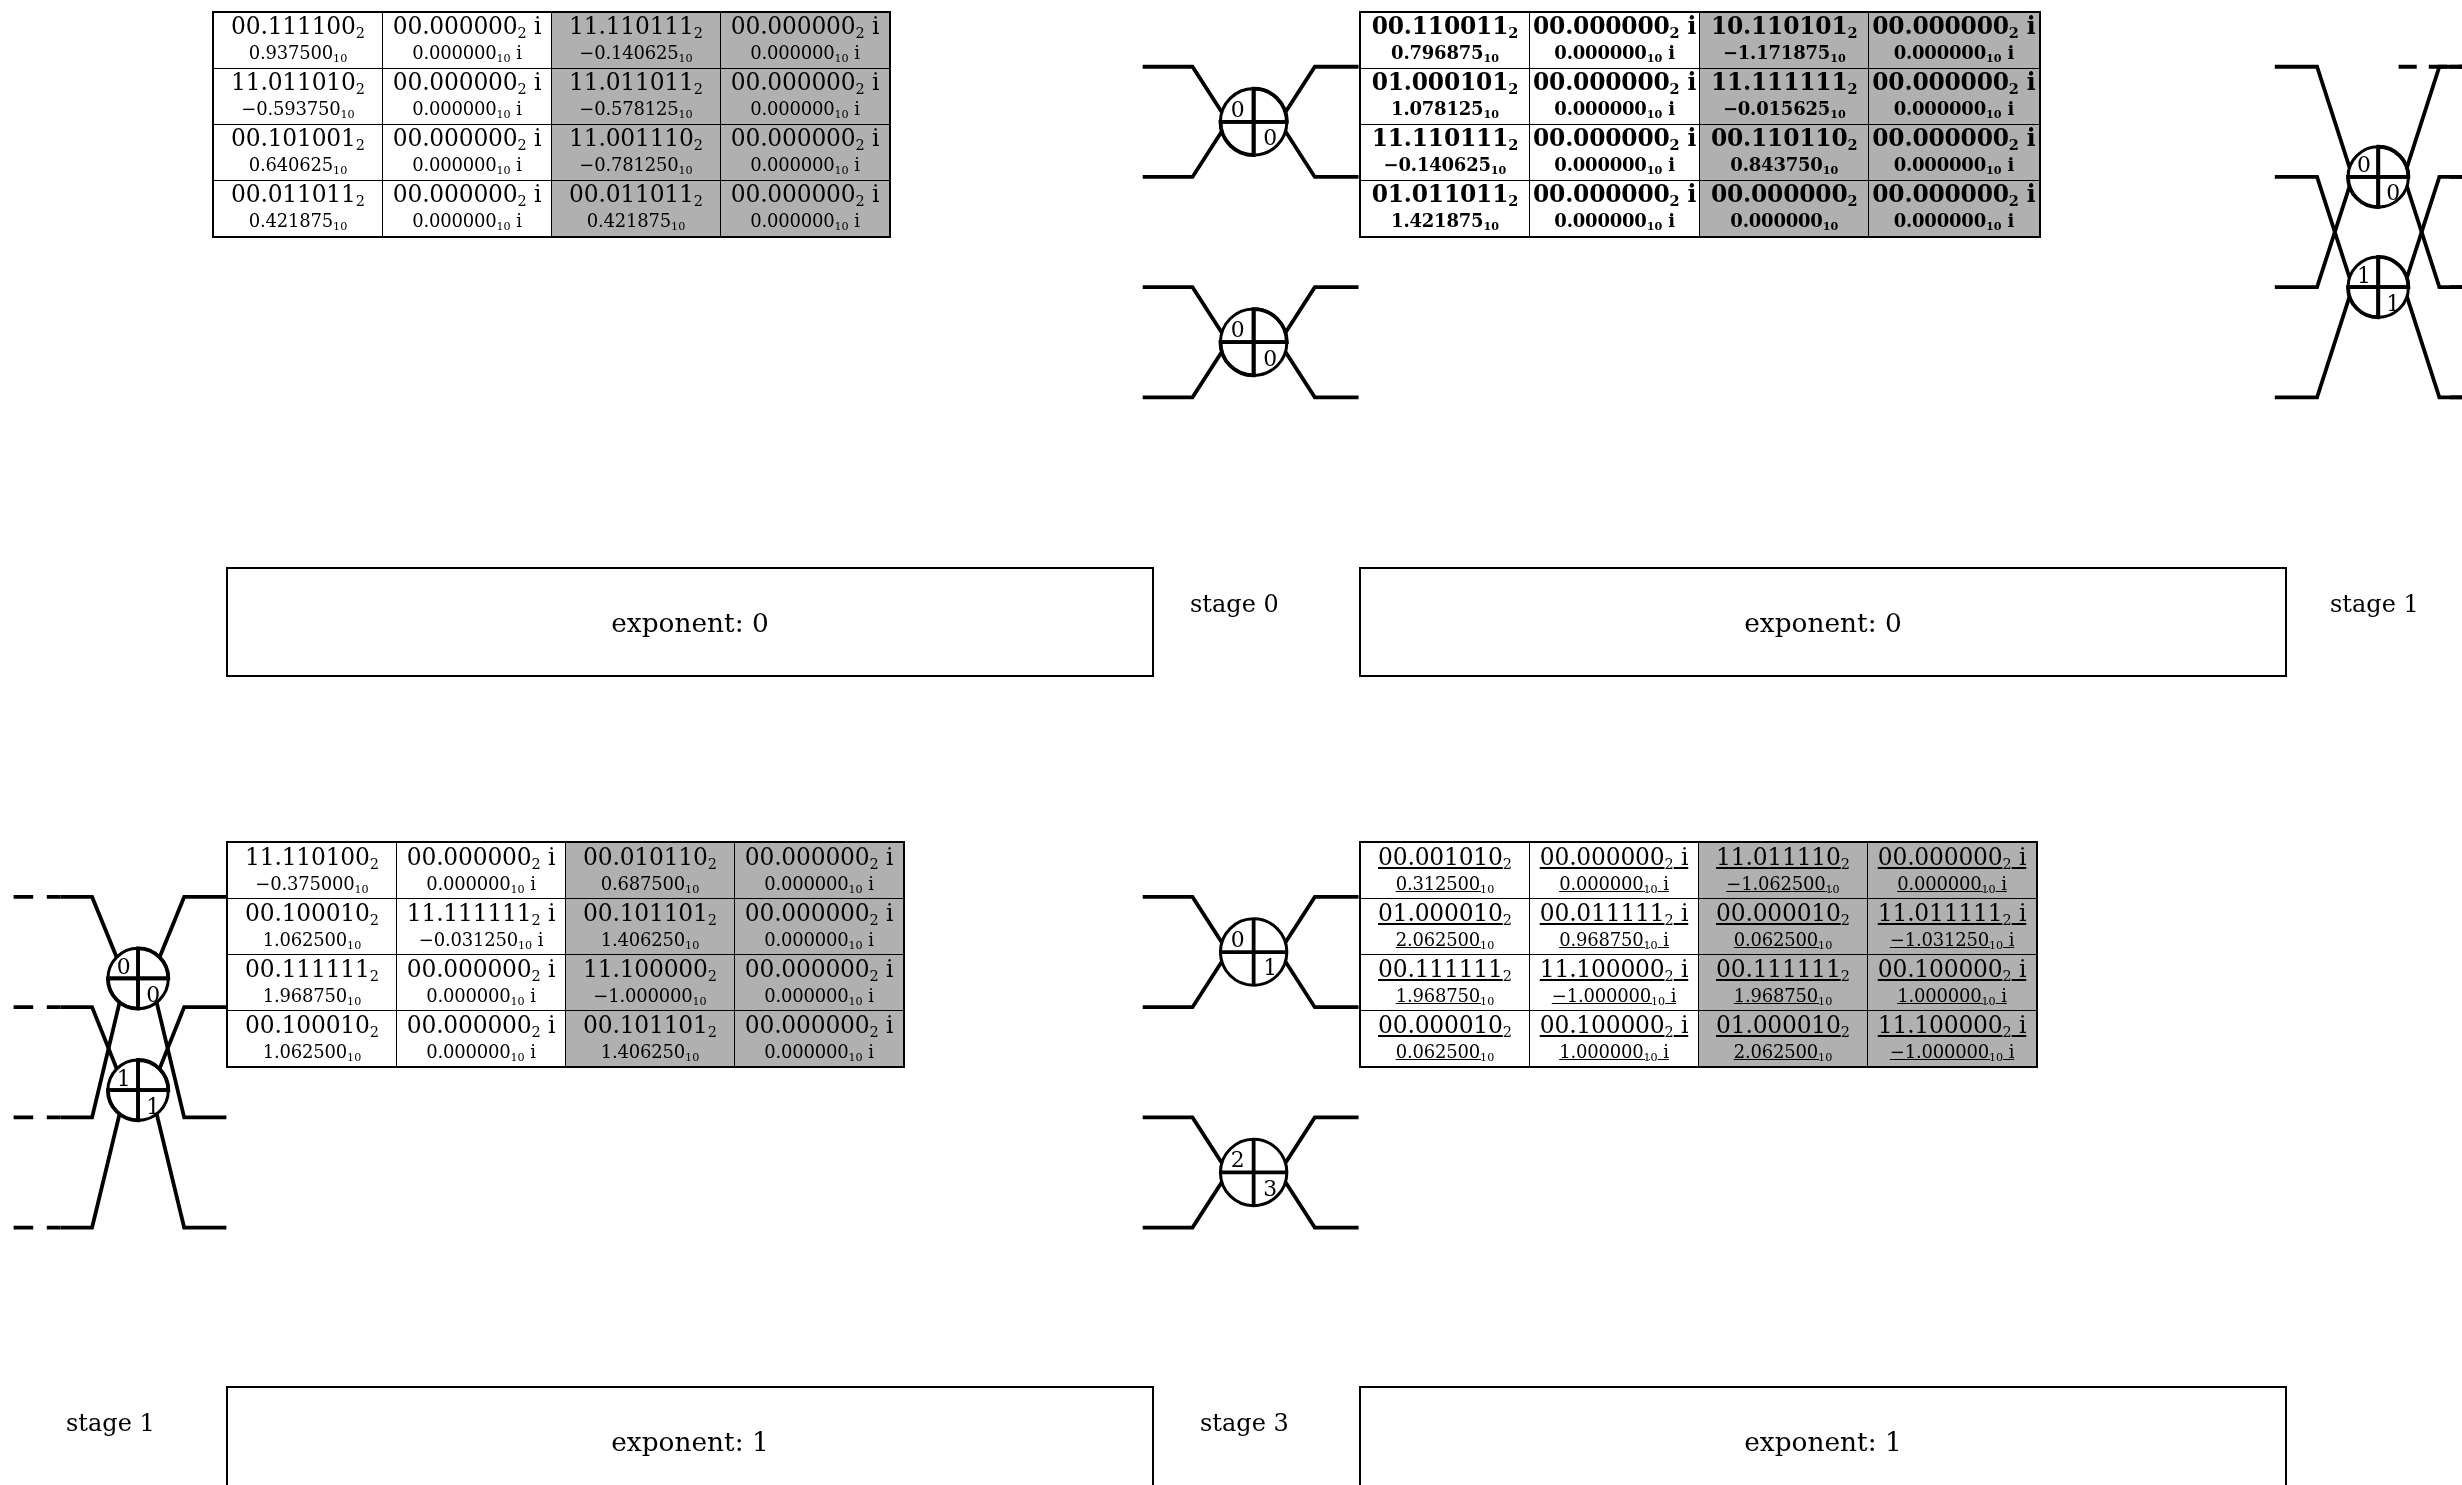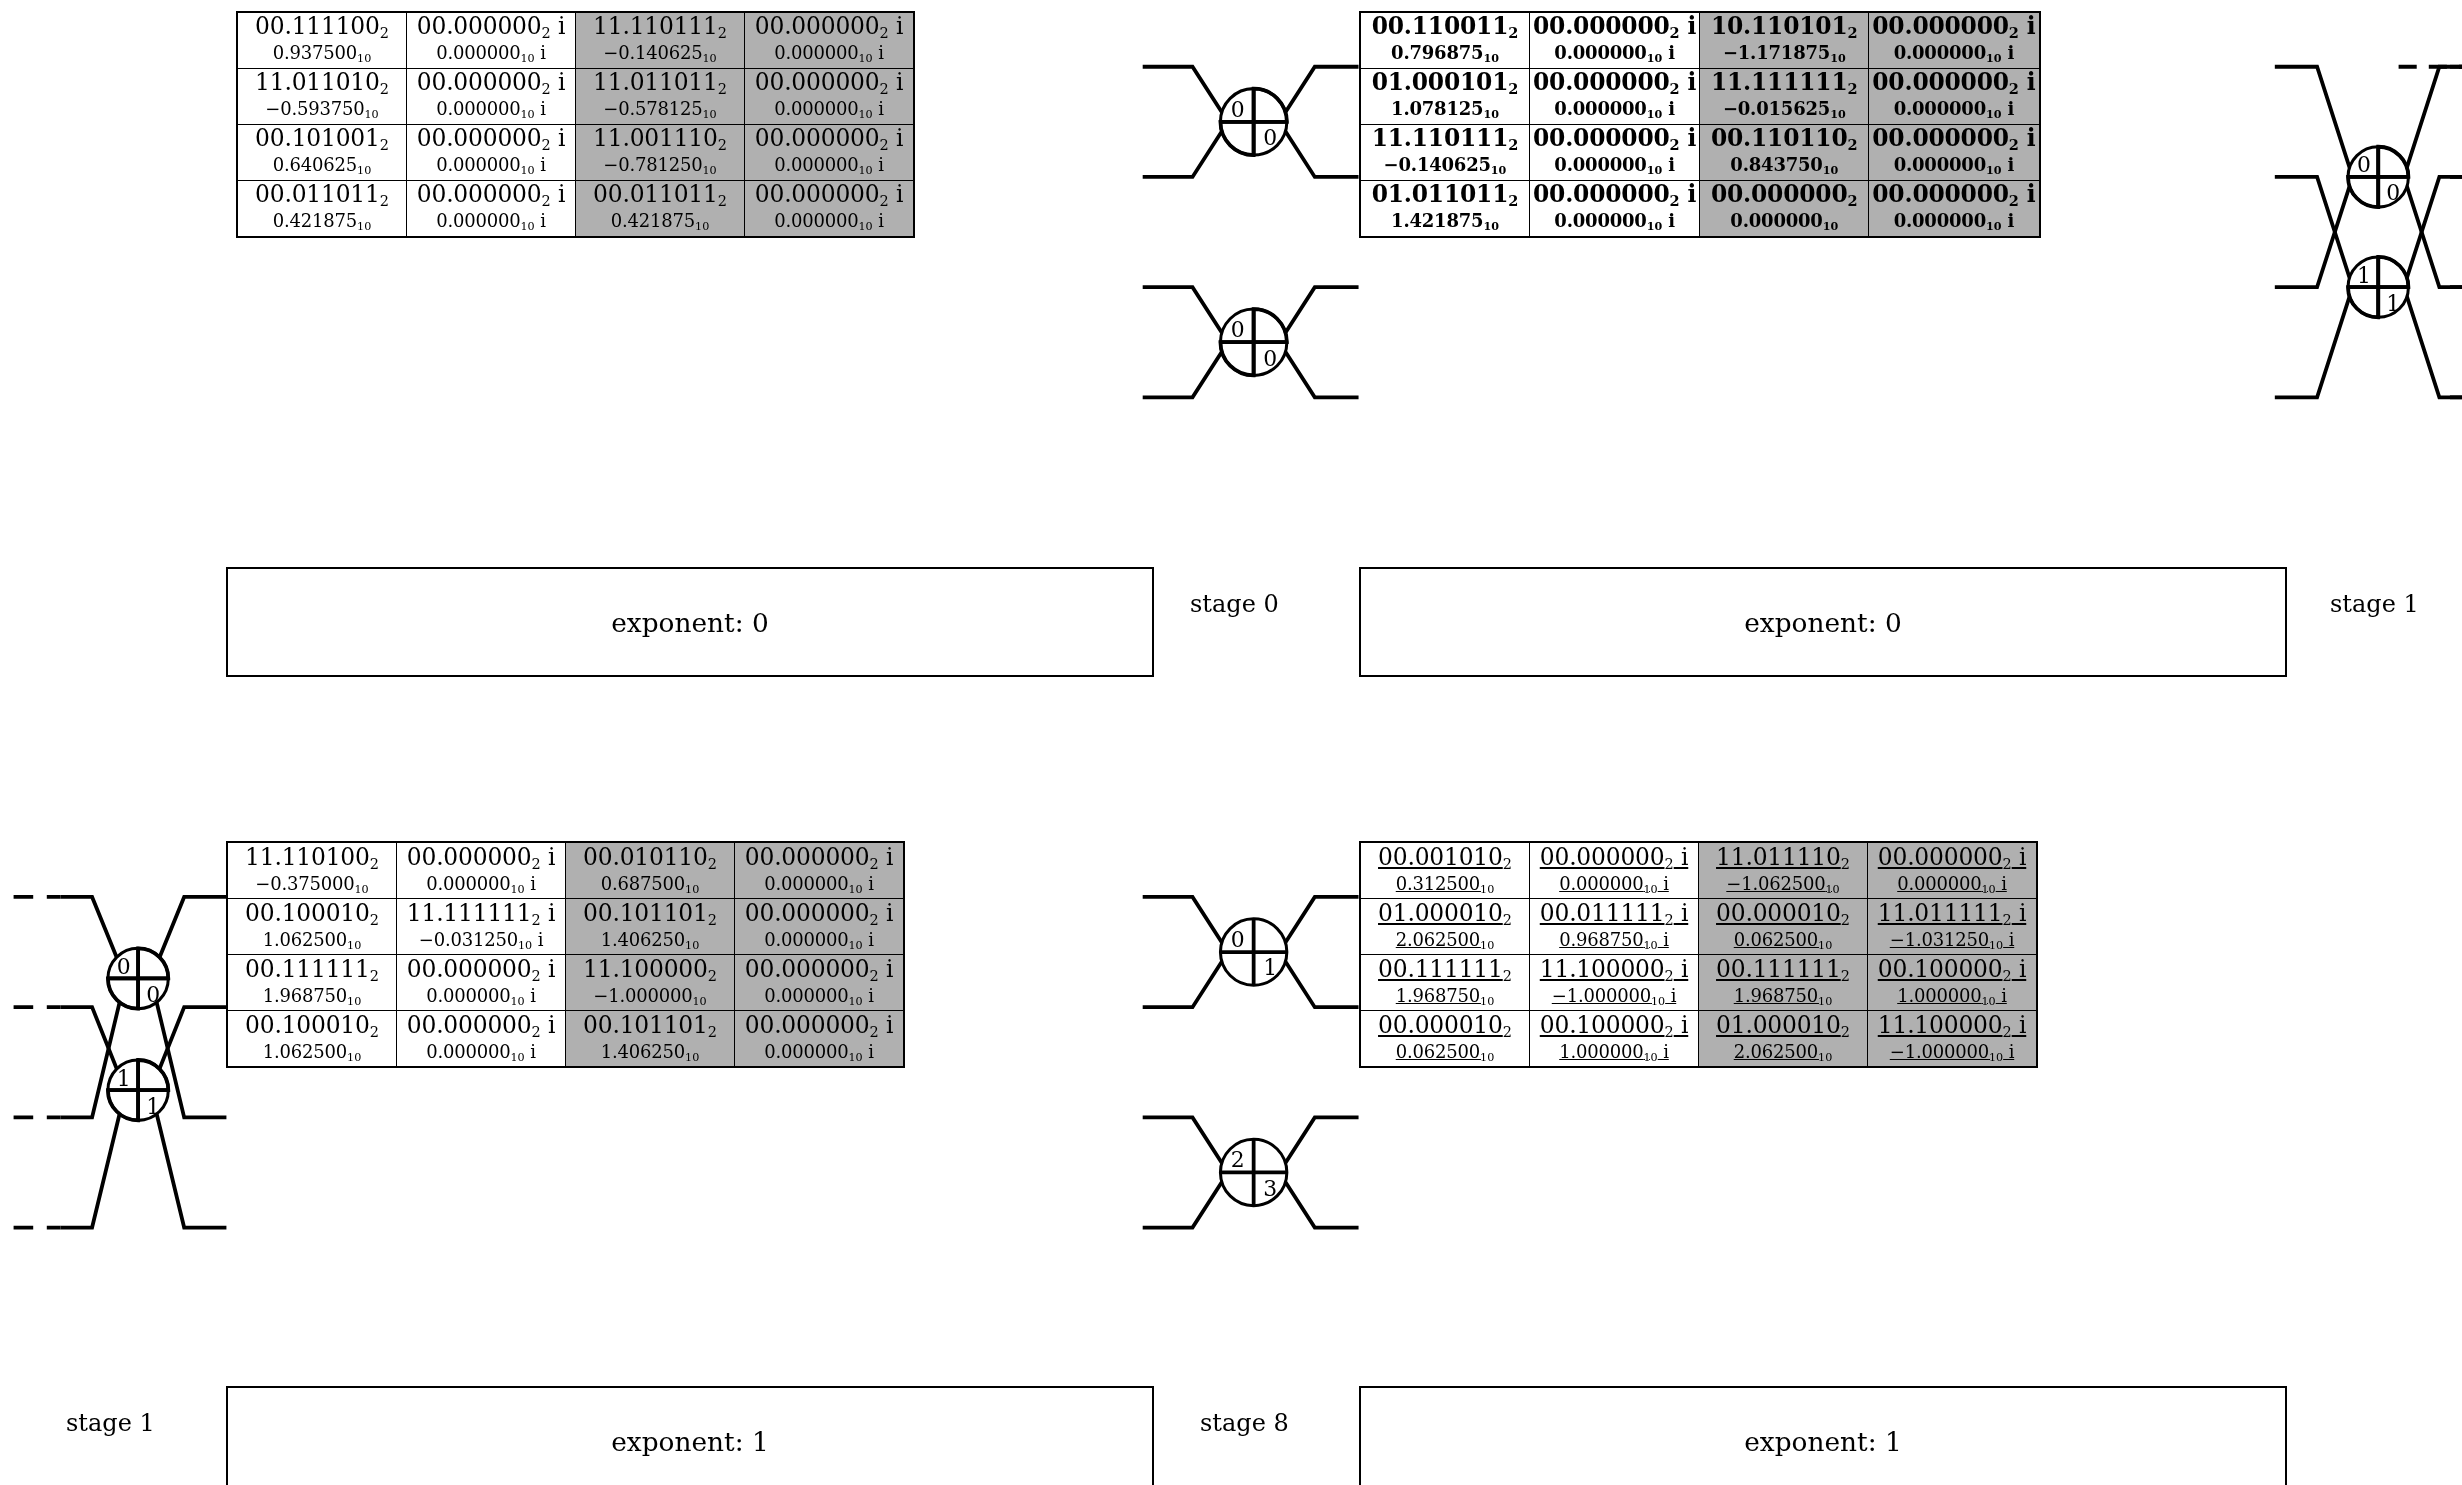--- a/index.html
+++ b/index.html
@@ -44,21 +44,21 @@
 
   
   svg.wires{position:absolute;left:0;top:0;overflow:visible;}
   svg.wires line,svg.wires path{stroke:#000;stroke-width:5;fill:none;}
   .nodecirc{stroke:#000;stroke-width:4;}
   .nodelbl{font-family:"DejaVu Serif","Liberation Serif",serif;font-size:29px;text-anchor:middle;}
 </style>
 </head>
 <body>
 
-<div class="panel" style="left:236px;top:10.6px;">
+<div class="panel" style="left:212px;top:10.6px;">
   <table class="vals">
       <tbody>
         <tr>
           <td>
             <div class="bin">00.111100<sub>2</sub></div>
             <div class="dec">0.937500<sub>10</sub></div>
           </td>
           <td>
             <div class="bin">00.000000<sub>2</sub> i</div>
             <div class="dec">0.000000<sub>10</sub> i</div>
@@ -376,21 +376,21 @@
 <div class="expbox" style="left:226px;top:1370px;width:924px;height:106px;">
   <span>exponent: 1</span>
 </div>
 <div class="expbox" style="left:1359px;top:1370px;width:924px;height:106px;">
   <span>exponent: 1</span>
 </div>
 
 <div class="stagelbl" style="left:1190px;top:590px;">stage 0</div>
 <div class="stagelbl" style="left:2330px;top:590px;">stage 1</div>
 <div class="stagelbl" style="left:66px;top:1409px;">stage 1</div>
-<div class="stagelbl" style="left:1200px;top:1409px;">stage 8</div>
+<div class="stagelbl" style="left:1200px;top:1409px;">stage 3</div>
 
 <svg class="wires" width="2462" height="1486" viewBox="0 0 3262 1968">
 
   <g>
     <path d="M1514,88 L1580,88 L1627,161"></path>
     <path d="M1514,234 L1580,234 L1627,161"></path>
     <path d="M1695,161 L1742,88 L1800,88"></path>
     <path d="M1695,161 L1742,234 L1800,234"></path>
   </g>
 

